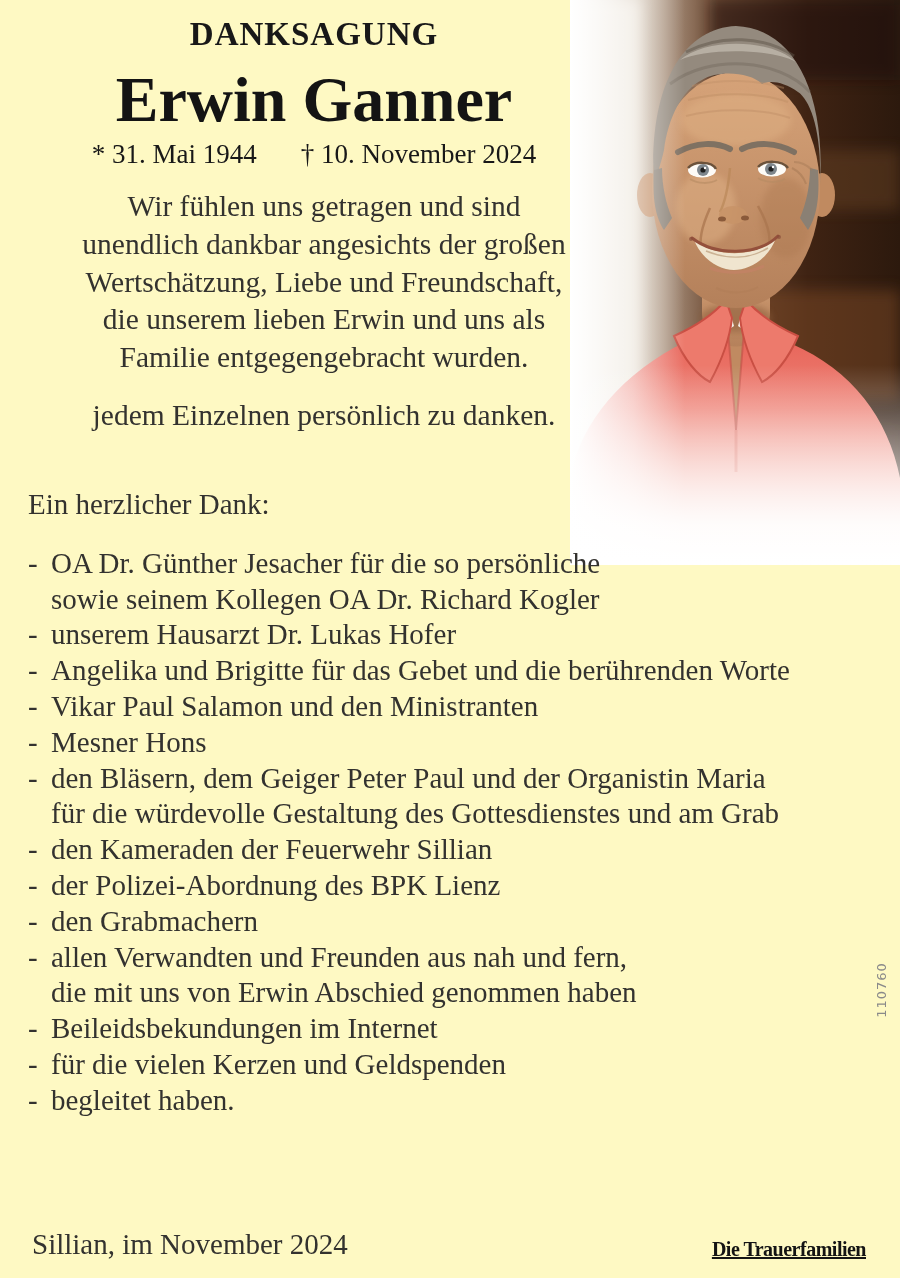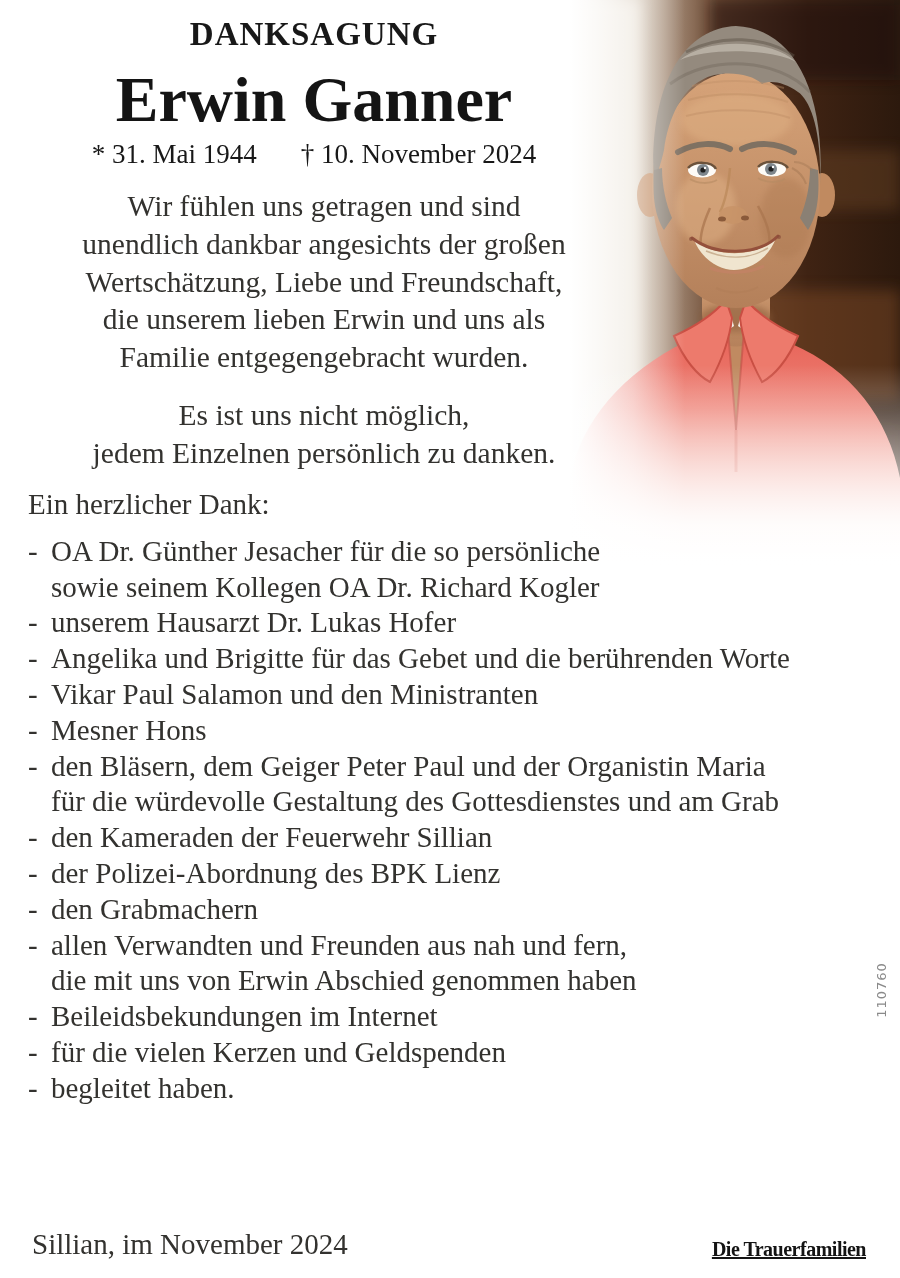--- a/index.html
+++ b/index.html
@@ -1,41 +1,41 @@
 <!DOCTYPE html>
 <html lang="de"><head>
 <meta charset="utf-8">
 <title>Danksagung</title>
 <style>
   html,body{margin:0;padding:0;background:#e9e9e9;}
   .page{
     position:relative;
     width:900px;height:1278px;
     margin:0 auto;
-    background:#ffffff;
+    background:#fef9c3;
     overflow:hidden;
     font-family:"Liberation Serif","DejaVu Serif",serif;
     color:#2e2d2b;
   }
   
   .photo{position:absolute;top:0;right:0;width:330px;height:565px;display:block;}
   
   .header{position:absolute;top:14px;left:0;width:628px;text-align:center;}
   .kicker{font-weight:bold;font-size:33px;line-height:40px;letter-spacing:1px;color:#181818;}
   .name{margin:12px 0 0;font-weight:bold;font-size:64px;line-height:68px;color:#141414;}
   .dates{margin-top:4px;font-weight:normal;font-size:27px;line-height:32px;color:#181818;}
   .dates .death{margin-left:44px;}
   
   .intro{position:absolute;top:188px;left:0;width:648px;text-align:center;
          font-size:29.5px;line-height:37.8px;color:#33322f;}
   .intro .para2{margin-top:20px;}
   
   .thanks{position:absolute;top:487px;left:28px;width:862px;
           font-size:29px;line-height:35.8px;color:#33322f;}
-  .thanks-heading{margin-bottom:11px;}
+  .thanks-heading{margin-bottom:23px;}
   .titem{display:flex;}
   .dash{width:23px;flex:none;}
   .tlines{flex:1;}
   
   .footer{position:absolute;top:1228px;left:32px;right:34px;
           display:flex;justify-content:space-between;align-items:flex-end;}
   .place-date{font-size:29px;color:#33322f;}
   .signature{font-weight:bold;font-size:20px;color:#141414;letter-spacing:-0.5px;text-decoration:underline;}
   
   .print-code{
@@ -175,21 +175,20 @@
 
   <section class="intro">
     <div class="para1">
       <div>Wir fühlen uns getragen und sind</div>
       <div>unendlich dankbar angesichts der großen</div>
       <div>Wertschätzung, Liebe und Freundschaft,</div>
       <div>die unserem lieben Erwin und uns als</div>
       <div>Familie entgegengebracht wurden.</div>
     </div>
     <div class="para2">
-      <div>Es ist uns nicht möglich,</div>
       <div>jedem Einzelnen persönlich zu danken.</div>
     </div>
   </section>
 
   <section class="thanks">
     <div class="thanks-heading">Ein herzlicher Dank:</div>
 
     <div class="titem">
       <span class="dash">-</span>
       <div class="tlines">

